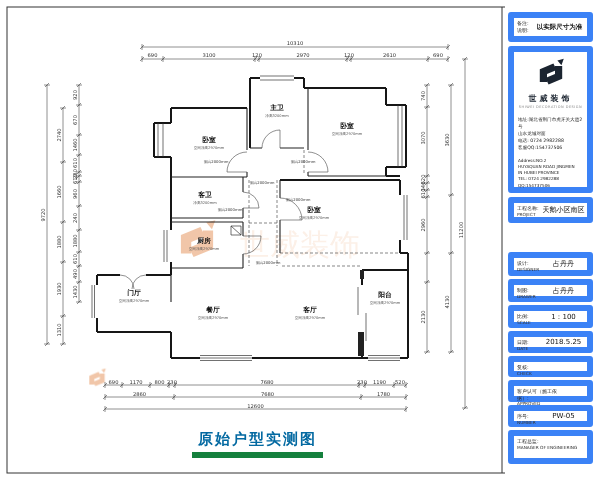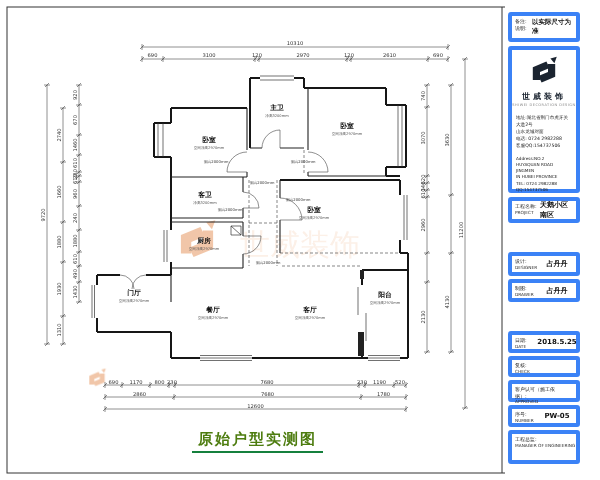--- a/index.html
+++ b/index.html
@@ -12,38 +12,38 @@
   .win{stroke:#333;stroke-width:.7;fill:none}
   .dash{stroke:#555;stroke-width:.7;fill:none;stroke-dasharray:3 2}
   .door{stroke:#444;stroke-width:.6;fill:none}
   g[data-chain] path{stroke:#333;stroke-width:.55;fill:none}
   .dim{font-size:5.2px;fill:#333;text-anchor:middle}
   .rname{font-size:6.8px;font-weight:bold;fill:#111;text-anchor:middle}
   .rnote{font-size:3.6px;fill:#555;text-anchor:middle}
   .dlab{font-size:3.8px;fill:#333;text-anchor:middle}
   .frame{stroke:#333;stroke-width:1;fill:none}
   
-  .tb{position:absolute;left:508px;width:72px;border:4px solid #3b82f6;border-radius:3px;
+  .tb{position:absolute;left:508px;width:85px;border:6px solid #3b82f6;border-radius:3px;
       background:#fff;box-sizing:border-box;}
   .tb .hd{position:absolute;left:3px;top:2px;width:46px;font-size:5px;color:#222;line-height:1.3;}
   .tb .hd .en{font-size:4.3px;color:#333;font-weight:normal;}
   .tb .val{position:absolute;left:28px;right:2px;top:0;bottom:0;display:flex;align-items:center;
-           justify-content:center;font-size:7px;font-weight:bold;color:#111;text-align:left;}
+           justify-content:center;font-size:7px;font-weight:normal;color:#111;text-align:left;}
   .tb .ntext{position:absolute;left:20px;right:2px;top:0;bottom:0;display:flex;align-items:center;
            justify-content:center;font-size:6.5px;font-weight:bold;color:#111;}
   .cbox{display:flex;flex-direction:column;align-items:center;padding-top:6px;}
   .cname{font-size:8px;font-weight:bold;letter-spacing:3px;margin-top:3px;color:#1b2430;}
   .ctag{font-size:3.5px;color:#888;letter-spacing:.5px;margin-top:1px;}
   .caddr{width:100%;box-sizing:border-box;padding:0 4px;margin-top:7px;font-size:4.6px;
          color:#222;line-height:1.55;text-align:left;}
   .cen{width:100%;box-sizing:border-box;padding:0 4px;margin-top:6px;font-size:4.2px;
        color:#222;line-height:1.5;text-align:left;}
   .main-title{position:absolute;left:155px;top:429px;width:205px;text-align:center;}
-  .main-title span{font-size:15px;font-weight:bold;color:#4d7c0f;letter-spacing:2px;
-                   border-bottom:2px solid #15803d;padding:0 6px 3px;}
+  .main-title span{font-size:15px;font-weight:bold;color:#0369a1;letter-spacing:2px;
+                   border-bottom:6px solid #15803d;padding:0 6px 3px;font-family:Liberation Mono, monospace;}
 </style>
 </head>
 <body>
 
 <div class="sheet">
 
 <svg width="0" height="0" style="position:absolute">
   <symbol id="logo" viewBox="0 0 40 40">
     <path d="M6,30 V14 L23,7 L27,15 L15,20 V30 Z" fill="currentColor"></path>
     <path d="M34,10 V26 L17,33 L13,25 L25,20 V10 Z" fill="currentColor"></path>
@@ -284,20 +284,27 @@
       </div>
   <div class="val">占丹丹</div>
 </div>
 <div class="tb" style="top:279px;height:23px">
   <div class="hd">
         <div>制图:</div>
   <div class="en">DRAWER</div>
       </div>
   <div class="val">占丹丹</div>
 </div>
+<div class="tb" style="top:305px;height:23px">
+  <div class="hd">
+        <div>比例:</div>
+  <div class="en">SCALE</div>
+      </div>
+  <div class="val">1 : 100</div>
+</div>
 <div class="tb" style="top:331px;height:22px">
   <div class="hd">
         <div>日期:</div>
   <div class="en">DATE</div>
       </div>
   <div class="val">2018.5.25</div>
 </div>
 <div class="tb" style="top:356px;height:21px">
   <div class="hd">
         <div>复核:</div>

